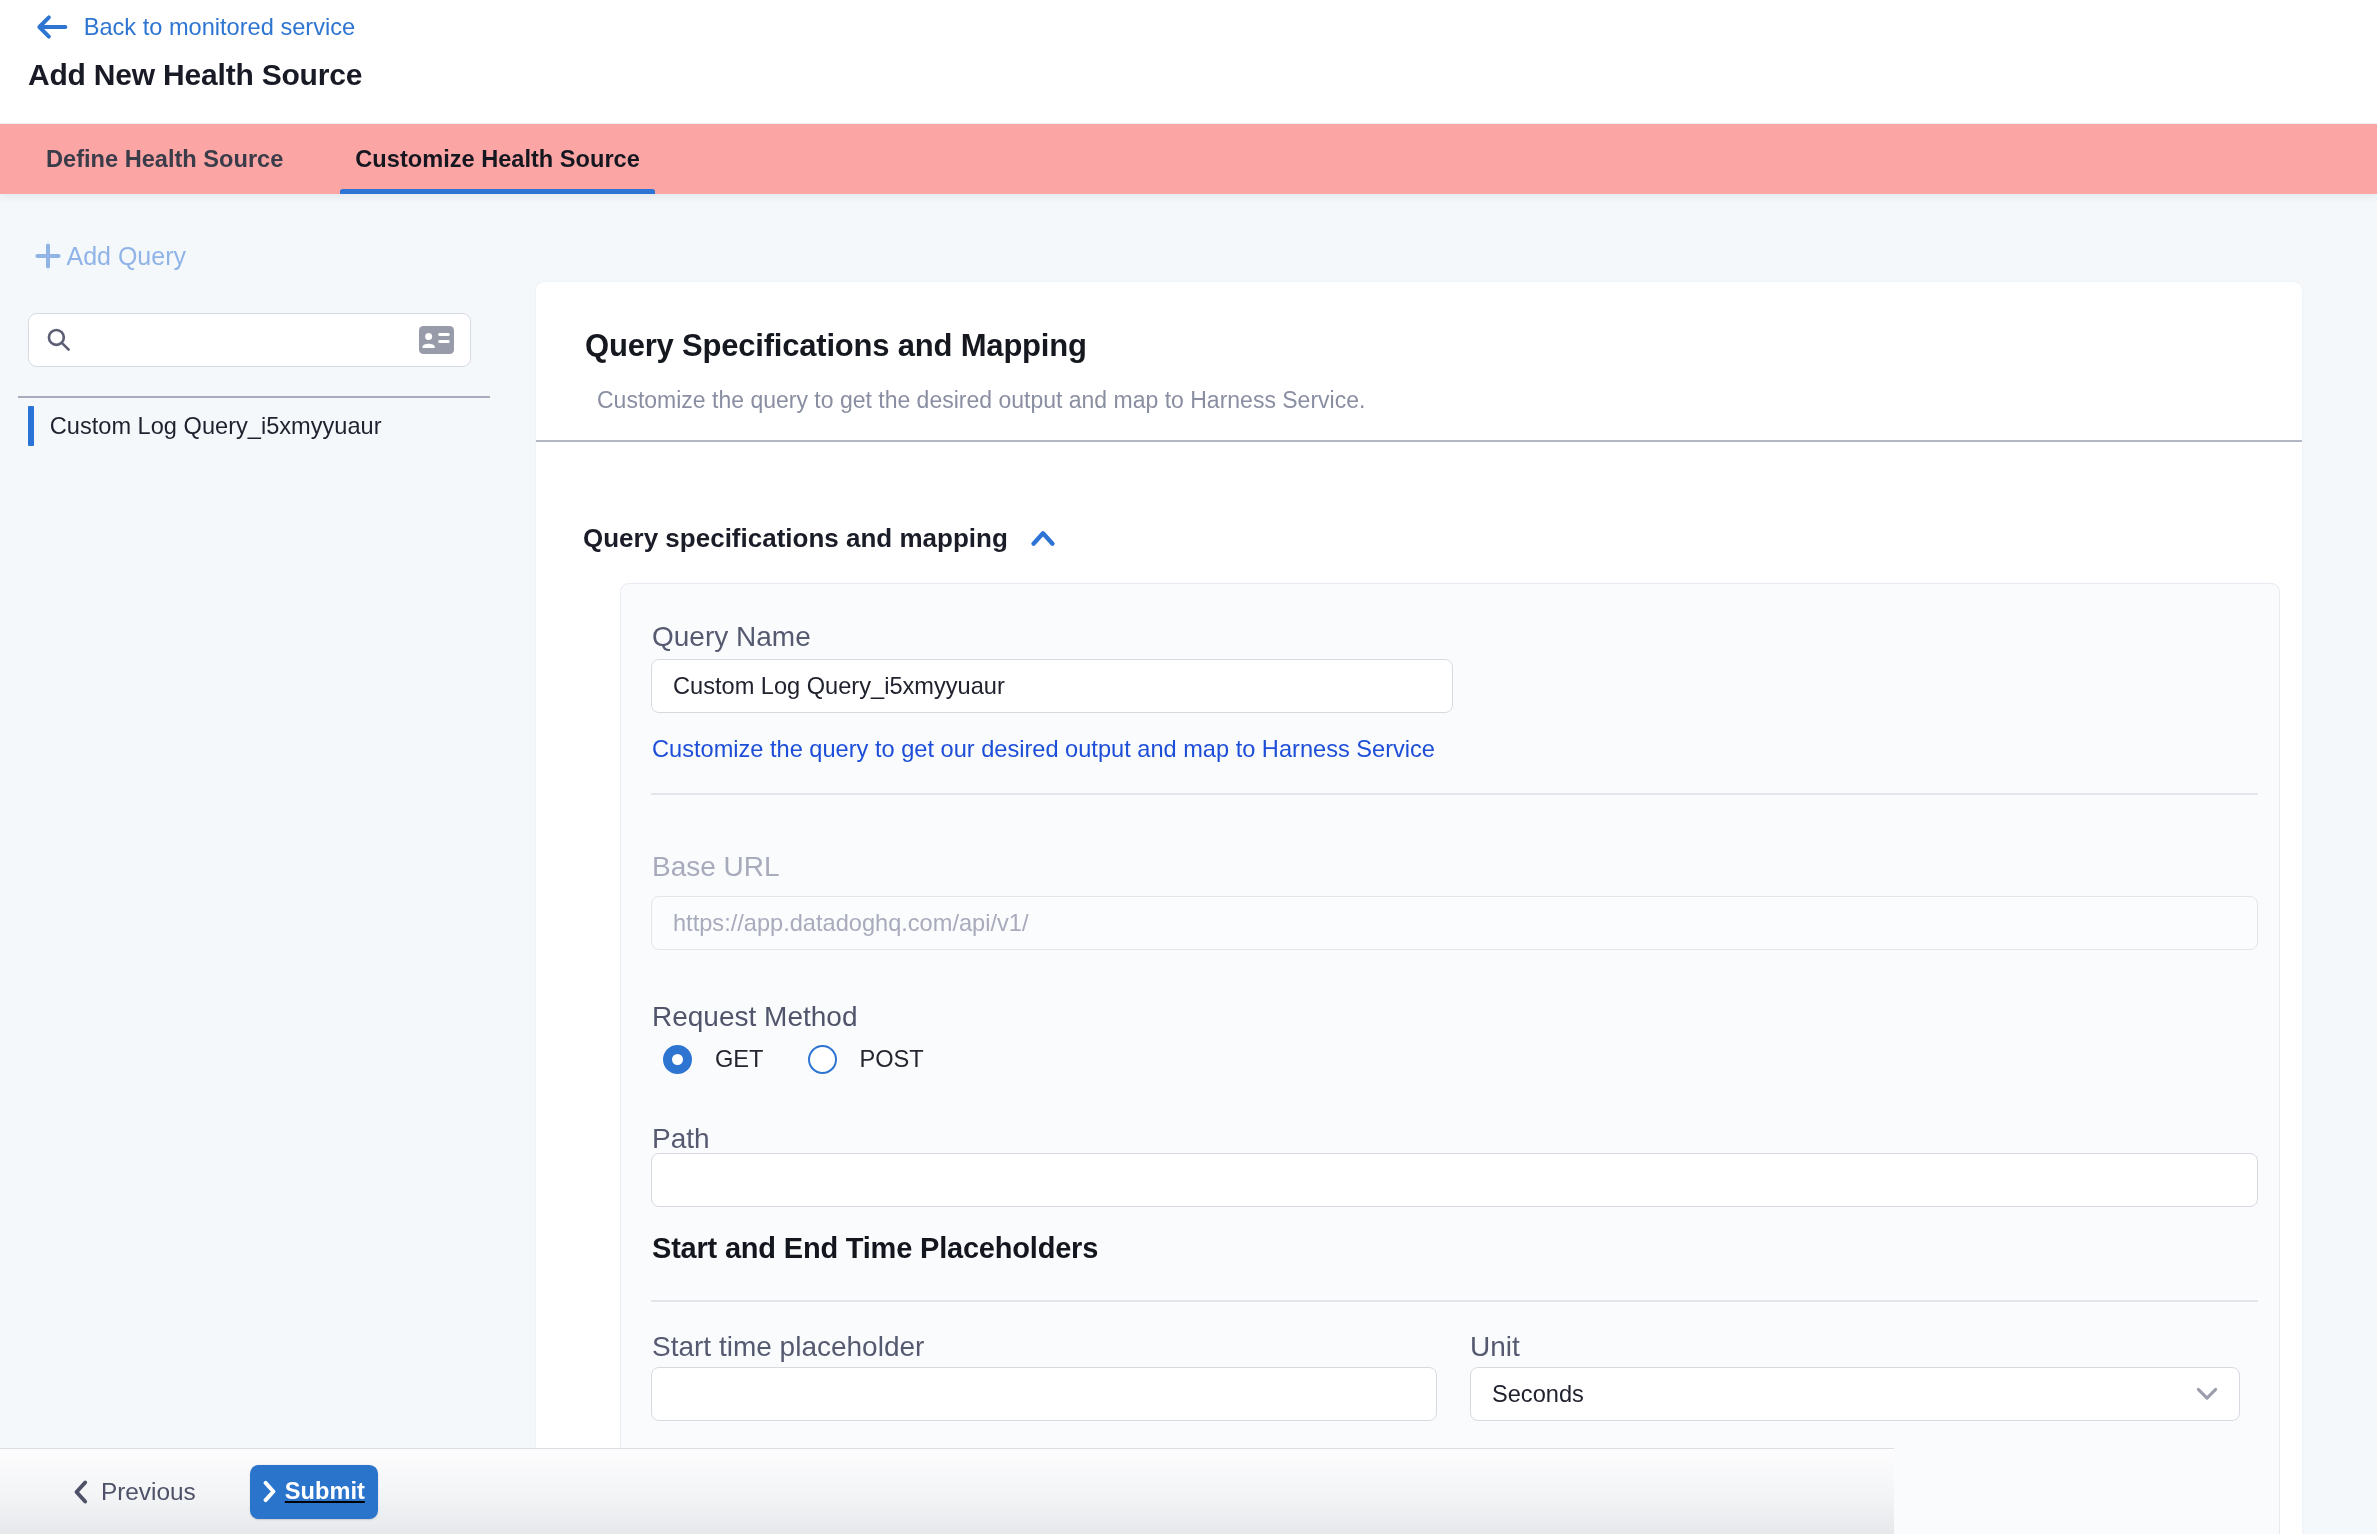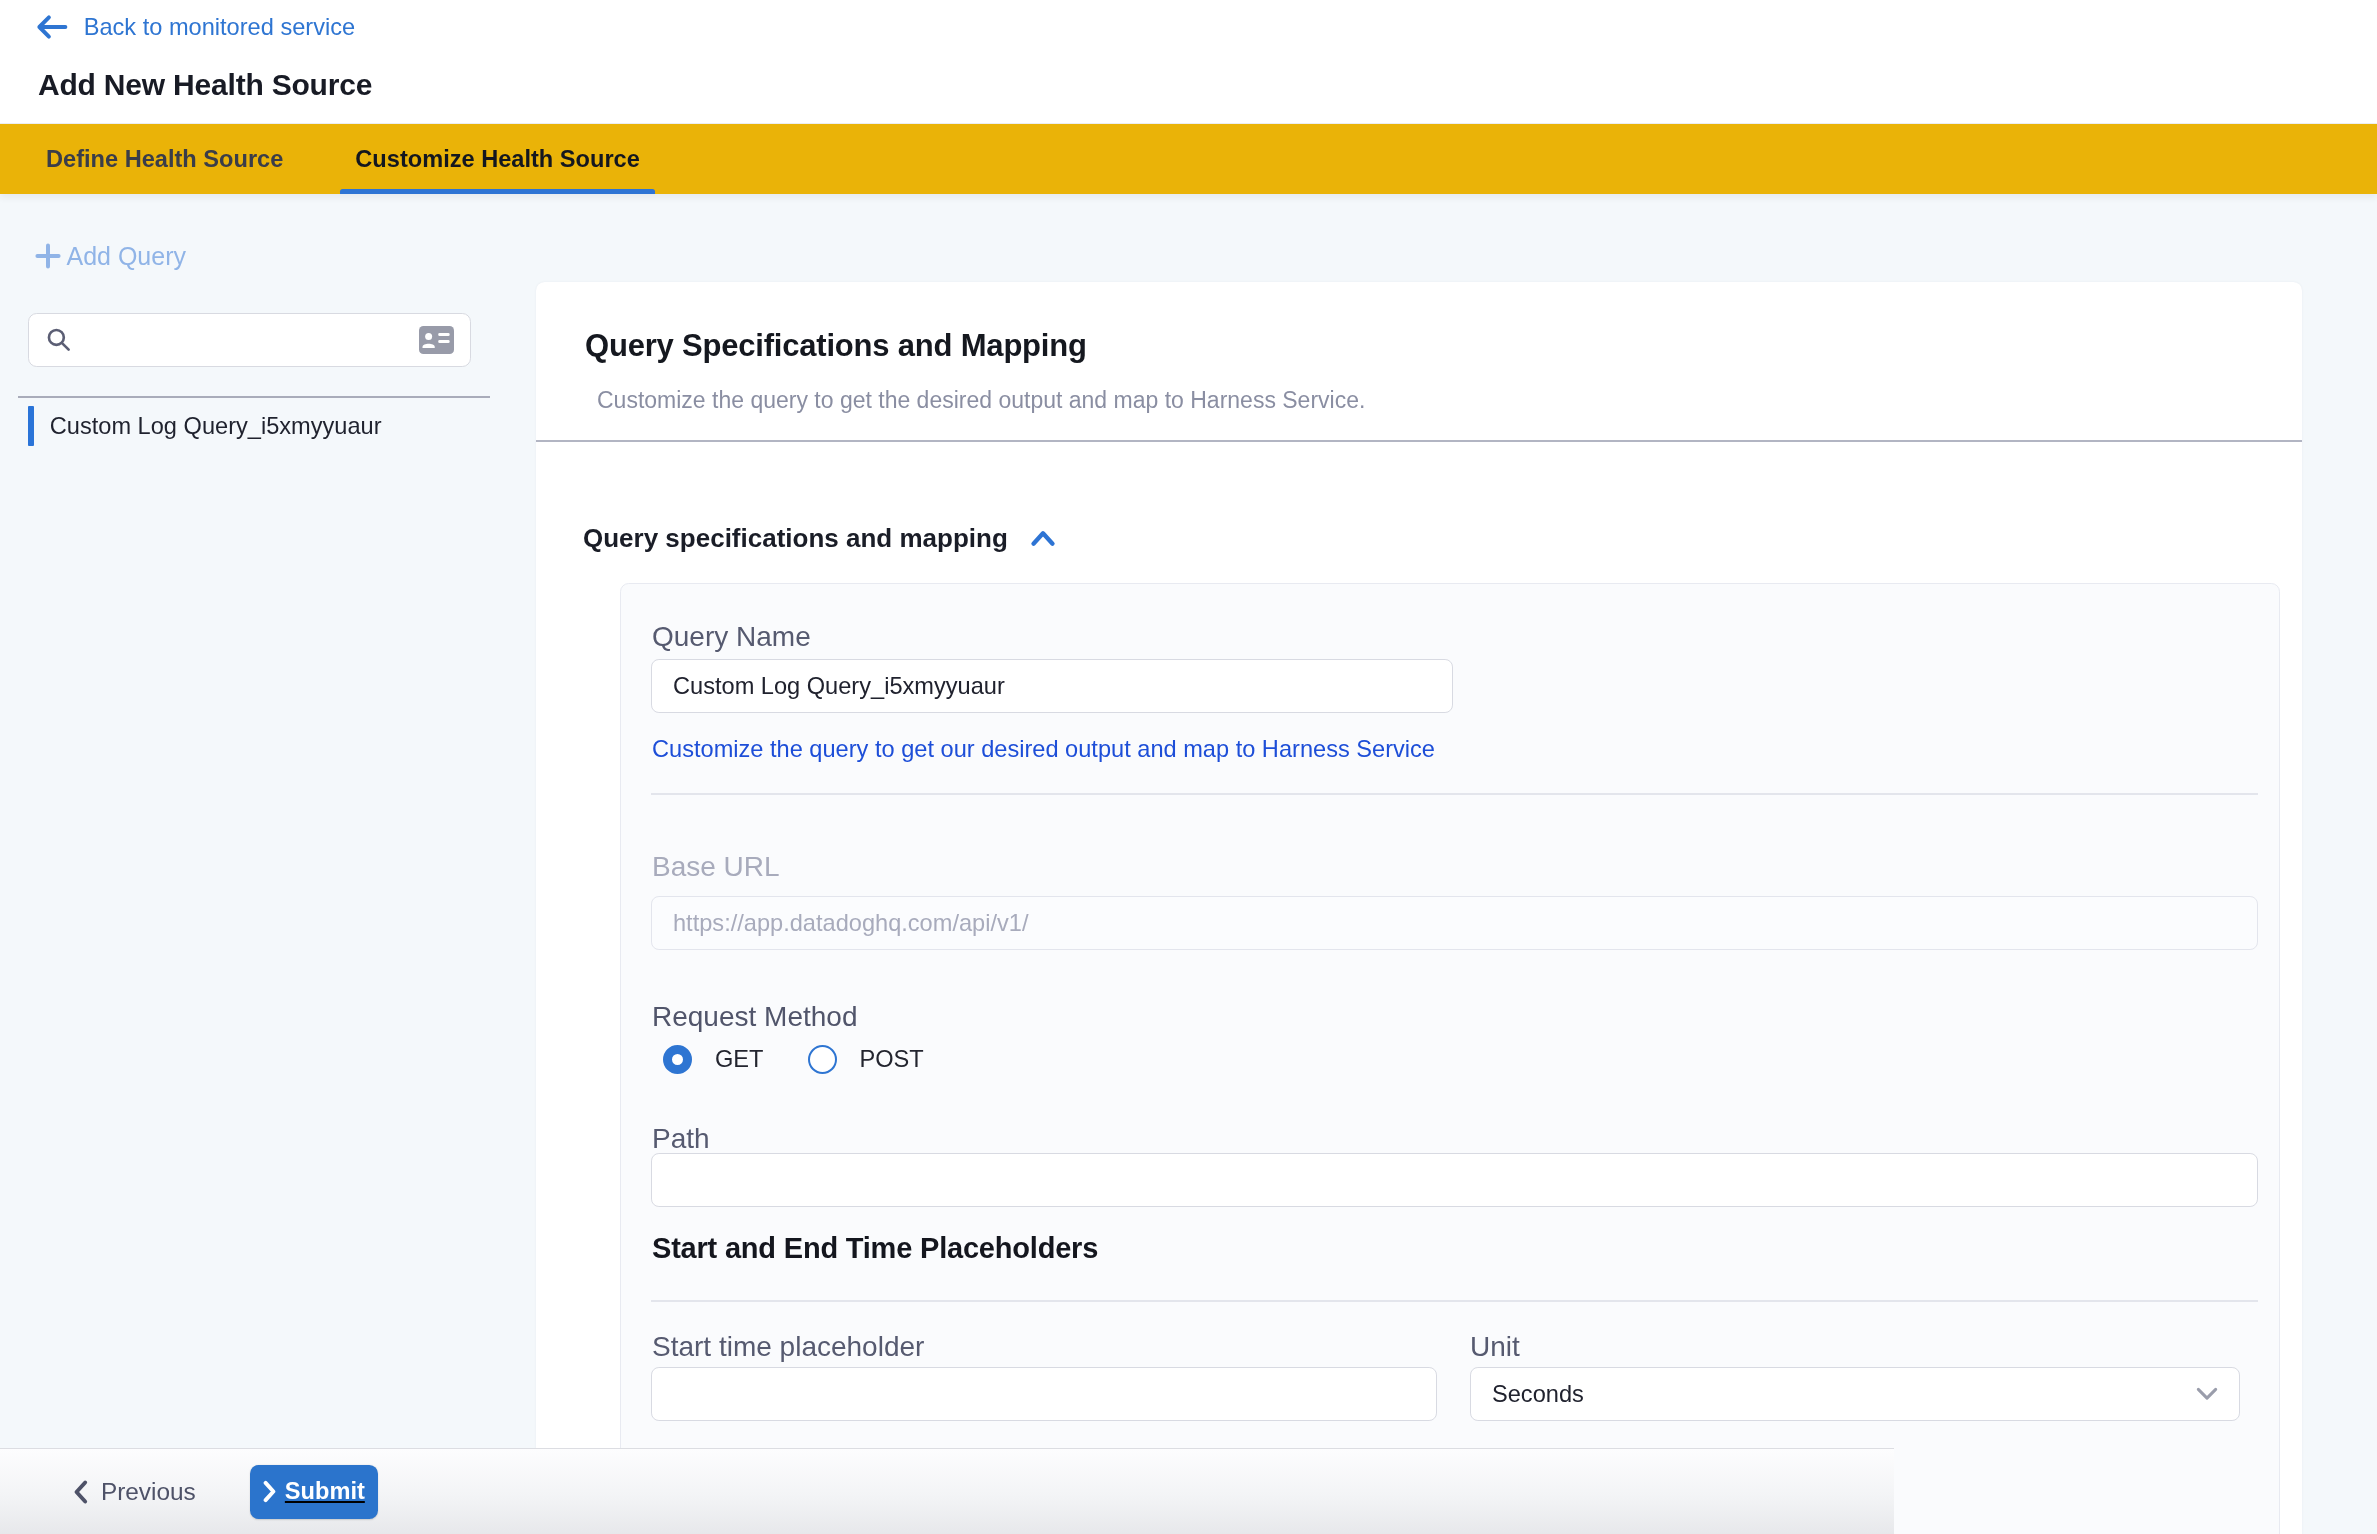--- a/index.html
+++ b/index.html
@@ -6,25 +6,25 @@
   body{width:2377px;height:1534px;overflow:hidden;background:#ffffff;
        font-family:"Liberation Sans", sans-serif;-webkit-font-smoothing:antialiased;}
   .page{position:relative;width:2377px;height:1534px;background:#ffffff;}
 
   
   .header{position:absolute;left:0;top:0;width:100%;height:124px;background:#ffffff;
           border-bottom:1.7px solid #eceef2;box-sizing:border-box;z-index:3;}
   .back-row{position:absolute;left:35px;top:10.5px;display:flex;align-items:center;gap:15.7px;
             background:none;border:none;cursor:pointer;padding:0;}
   .back-row span{font-size:23.6px;line-height:33px;color:#2e75d2;font-weight:500;}
-  .page-title{position:absolute;left:26px;top:54px;margin:12px;font-size:30px;line-height:37px;
+  .page-title{position:absolute;left:26px;top:54px;margin:2px;font-size:30px;line-height:37px;
               font-weight:700;color:#181b25;letter-spacing:-0.2px;}
 
   
-  .tabbar{position:absolute;left:0;top:124px;width:100%;height:70px;background:#eab308;
+  .tabbar{position:absolute;left:0;top:124px;width:100%;height:70px;background:#fca5a5;
           display:flex;align-items:stretch;padding-left:31px;box-sizing:border-box;gap:42px;
           box-shadow:0 3.5px 7px rgba(40,41,61,0.07);z-index:2;}
   .tab{position:relative;display:flex;align-items:center;padding:0 15px;font-size:23.6px;
        font-weight:700;color:#3a3d49;cursor:pointer;}
   .tab.active{color:#14171f;}
   .tab.active::after{content:"";position:absolute;left:0;right:0;bottom:0;height:5.2px;
        background:#2e74d4;border-radius:2.6px 2.6px 0 0;}
 
   
   .content{position:absolute;left:0;top:194px;right:0;bottom:0;background:#f4f8fb;}

